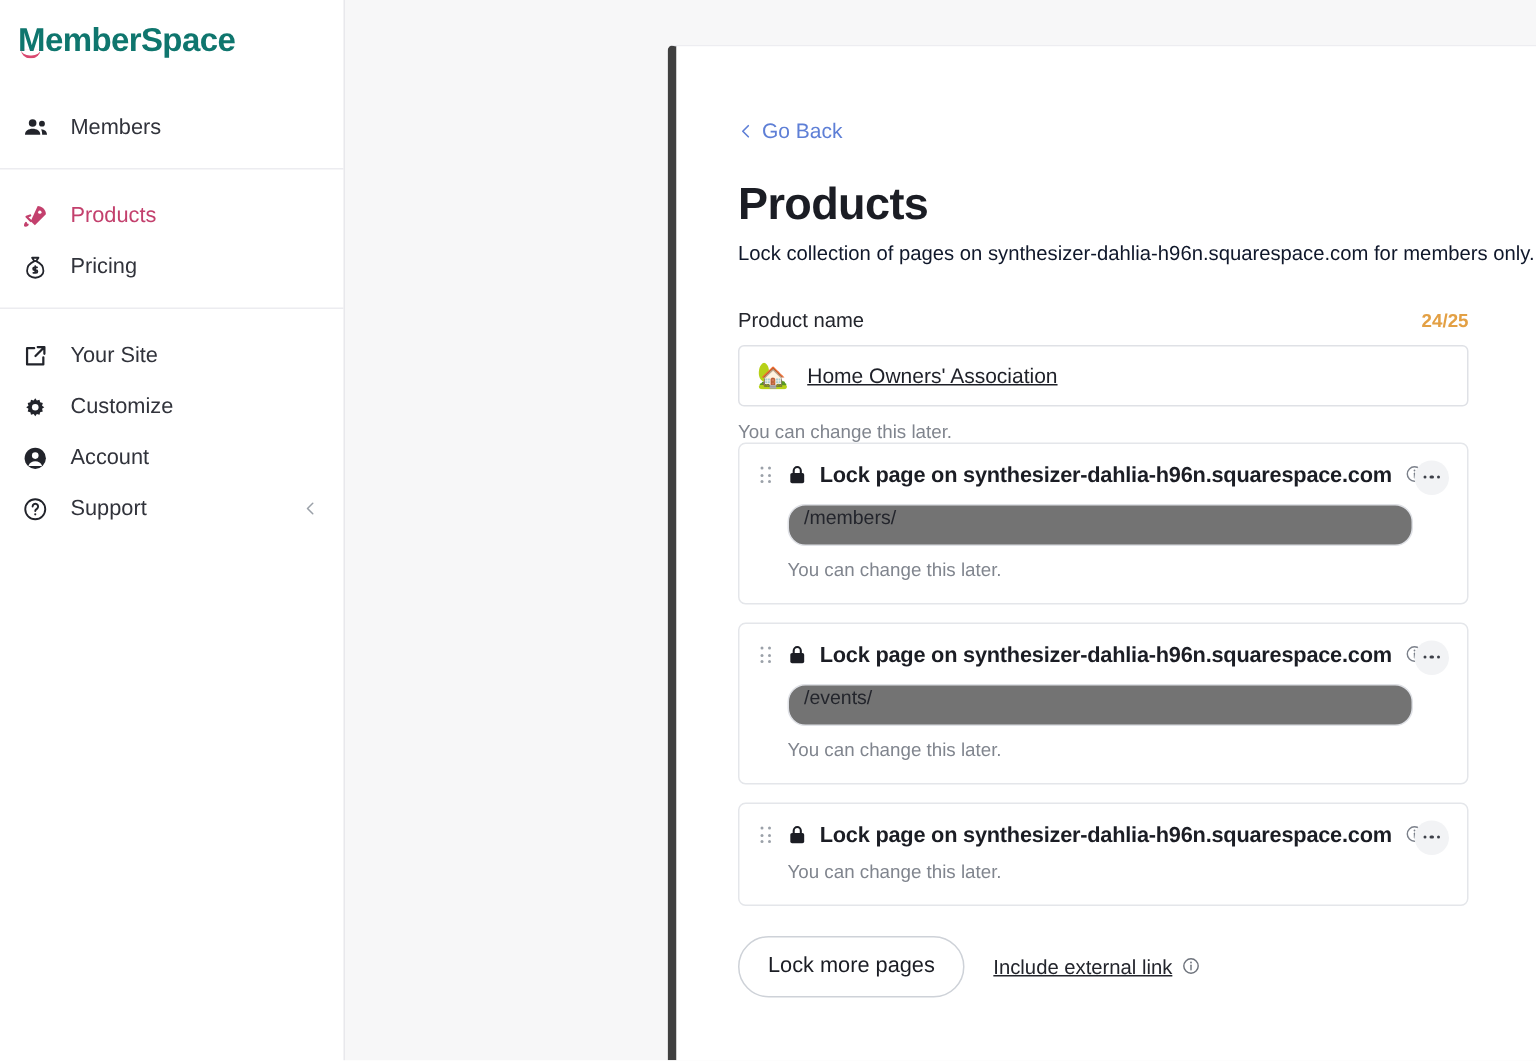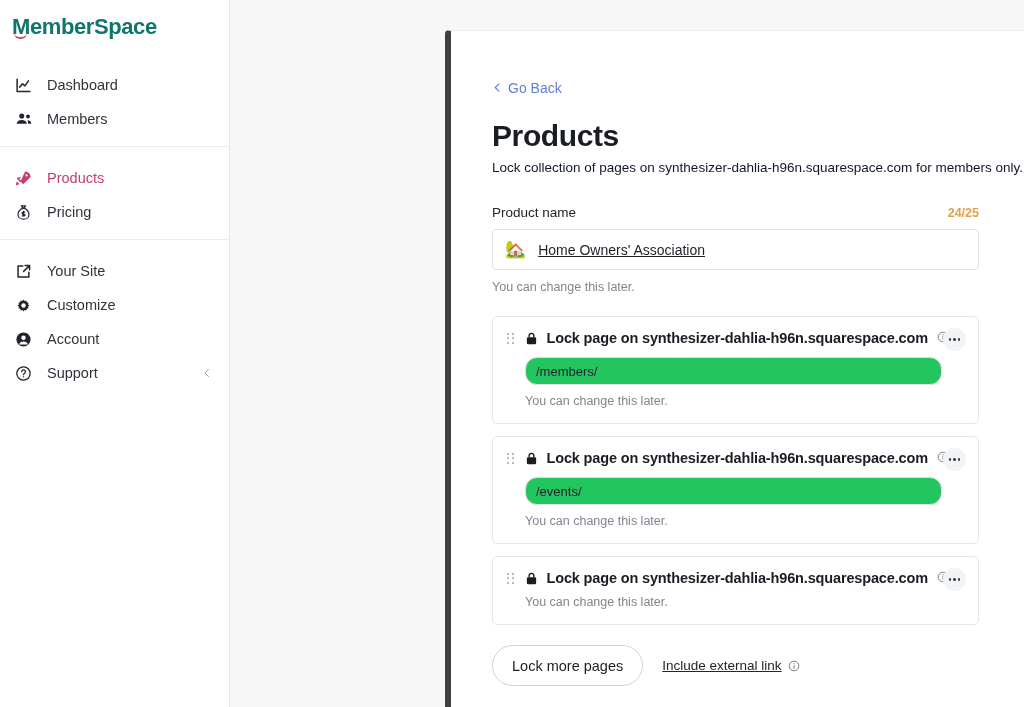--- a/index.html
+++ b/index.html
@@ -183,21 +183,21 @@
   .name-emoji { font-size: 17px; line-height: 1; }
   .name-value { font-size: 14px; color: #1e2028; text-decoration: underline; }
 
   .helper {
     font-size: 12.5px;
     color: #80858e;
     margin-top: 10px;
   }
 
   
-  .cards { margin-top: 22px; }
+  .cards { }
 
   .lock-card {
     width: 487px;
     border: 1px solid #e4e6ea;
     border-radius: 5px;
     padding: 13px 14px 15px 14px;
     margin-bottom: 12px;
     position: relative;
     background: #fff;
   }
@@ -265,25 +265,24 @@
     display: block;
   }
 
   .path-input {
     margin: 11px 0 0 18px;
     width: 417px;
     height: 28px;
     border: 1px solid #dfe1e6;
     border-radius: 12px;
     display: flex;
-    align-items: center;
     padding: 0 10px;
     font-size: 13px;
     color: #23252c;
-    background: #22c55e;
+    background: #737373;
     cursor: text;
   }
   .path-input.focused {
     border: 1.6px solid #9ea3ab;
   }
 
   .card-helper {
     font-size: 12.5px;
     color: #80858e;
     margin: 9px 0 0 18px;
@@ -330,29 +329,20 @@
     <div class="logo-wrap">
       <div class="logo">
         <span>MemberSpace</span>
         <span class="swoosh"></span>
       </div>
     </div>
 
     <nav>
 
       <div class="nav-group">
-        <div class="nav-item">
-          <span class="nav-icon">
-            <svg width="17" height="17" viewBox="0 0 24 24" fill="none" stroke="currentColor" stroke-width="2.1" stroke-linecap="round" stroke-linejoin="round">
-              <path d="M3 3v17.5h18"></path>
-                <path d="M6.5 14.5l4-5 3.5 3 5-7"></path>
-            </svg>
-          </span>
-          <span>Dashboard</span>
-        </div>
         <div class="nav-item">
           <span class="nav-icon">
             <svg width="18" height="18" viewBox="0 0 24 24" fill="currentColor">
               <circle cx="9" cy="8" r="3.4"></circle>
               <circle cx="17.3" cy="8.6" r="2.6"></circle>
               <path d="M2.2 18.4c0-3.4 3.1-5.2 6.8-5.2s6.8 1.8 6.8 5.2z"></path>
               <path d="M16.6 13.6c3 .25 5.2 1.9 5.2 4.8h-4.3c0-1.9-.4-3.4-.9-4.8z"></path>
             </svg>
           </span>
           <span>Members</span>

